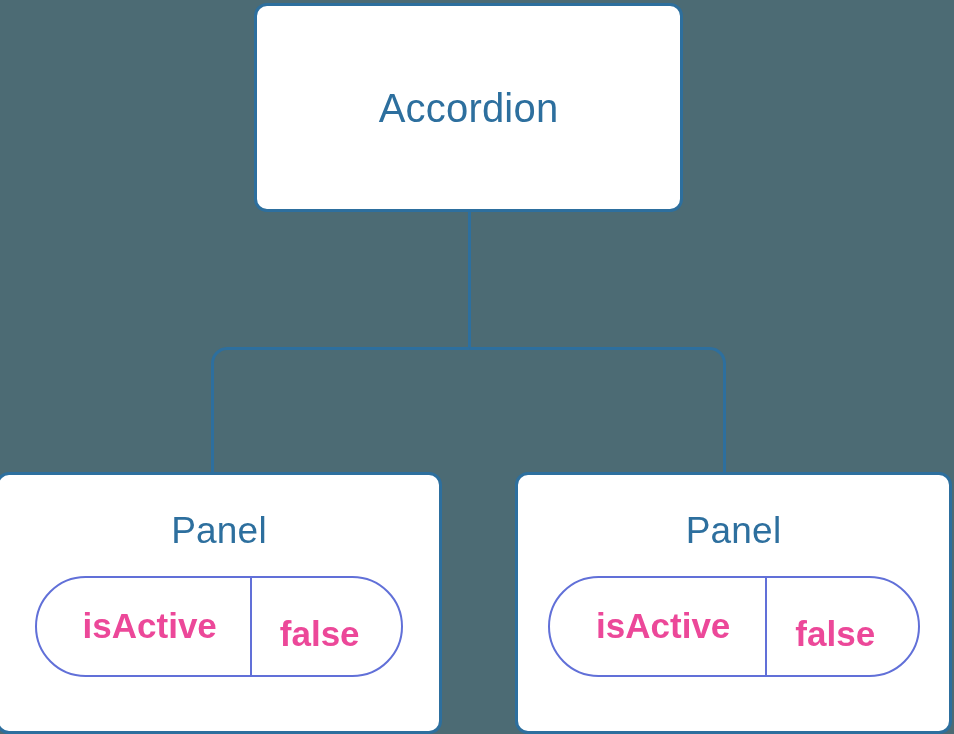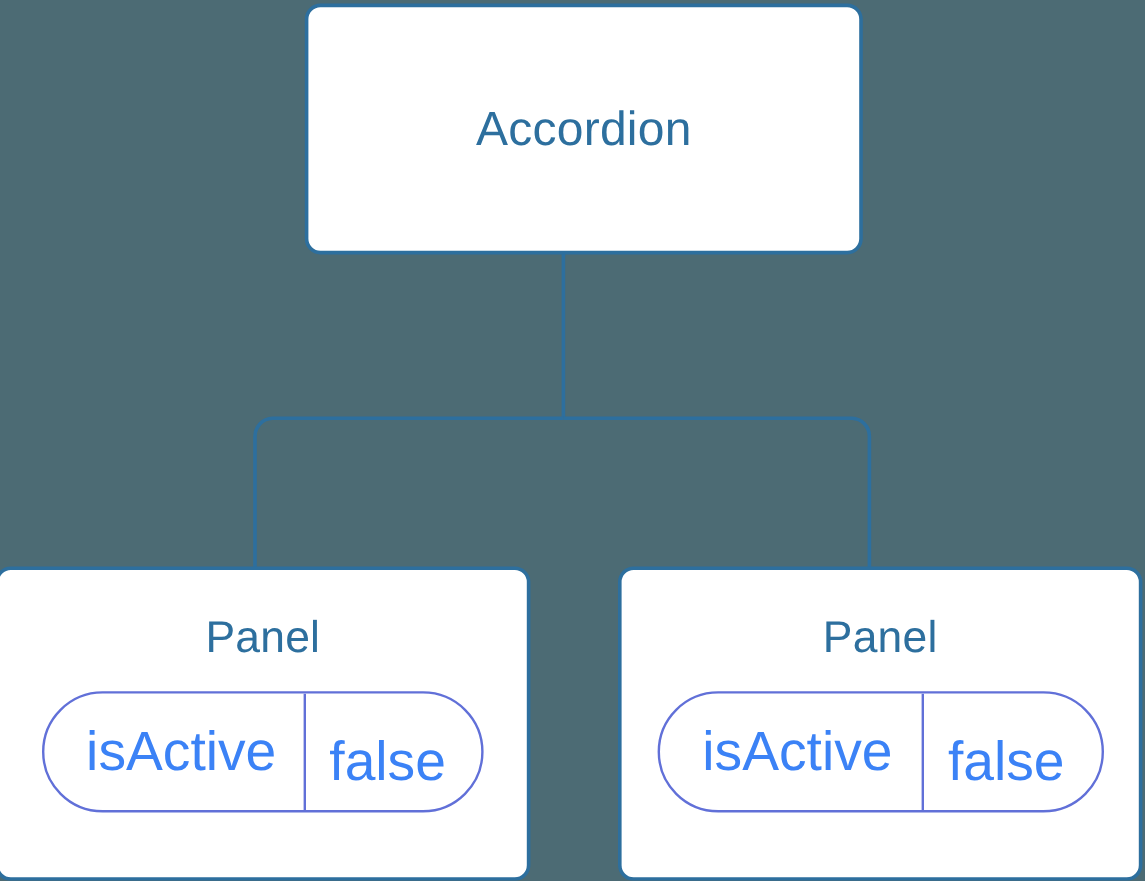--- a/index.html
+++ b/index.html
@@ -42,21 +42,21 @@
     border-radius: 13px;
     box-sizing: border-box;
     display: flex;
     flex-direction: column;
     align-items: center;
   }
 
   #node-accordion {
     left: 254px;
     top: 3px;
-    width: 465px;
+    width: 429px;
     height: 209px;
     justify-content: center;
   }
 
   #node-panel-left {
     left: -4px;
     top: 472px;
     width: 446px;
     height: 262px;
     border-radius: 13px;
@@ -96,23 +96,23 @@
     border-radius: 52px;
     background: #ffffff;
     box-sizing: border-box;
     overflow: hidden;
   }
 
   .prop-cell {
     display: flex;
     align-items: center;
     justify-content: center;
-    color: #3b82f6;
-    font-size: 46px;
-    font-weight: 400;
+    color: #ec4899;
+    font-size: 35px;
+    font-weight: 700;
     white-space: nowrap;
     box-sizing: border-box;
     user-select: none;
   }
 
   .prop-key {
     padding: 0 26px 0 38px;
   }
 
   .prop-value {

